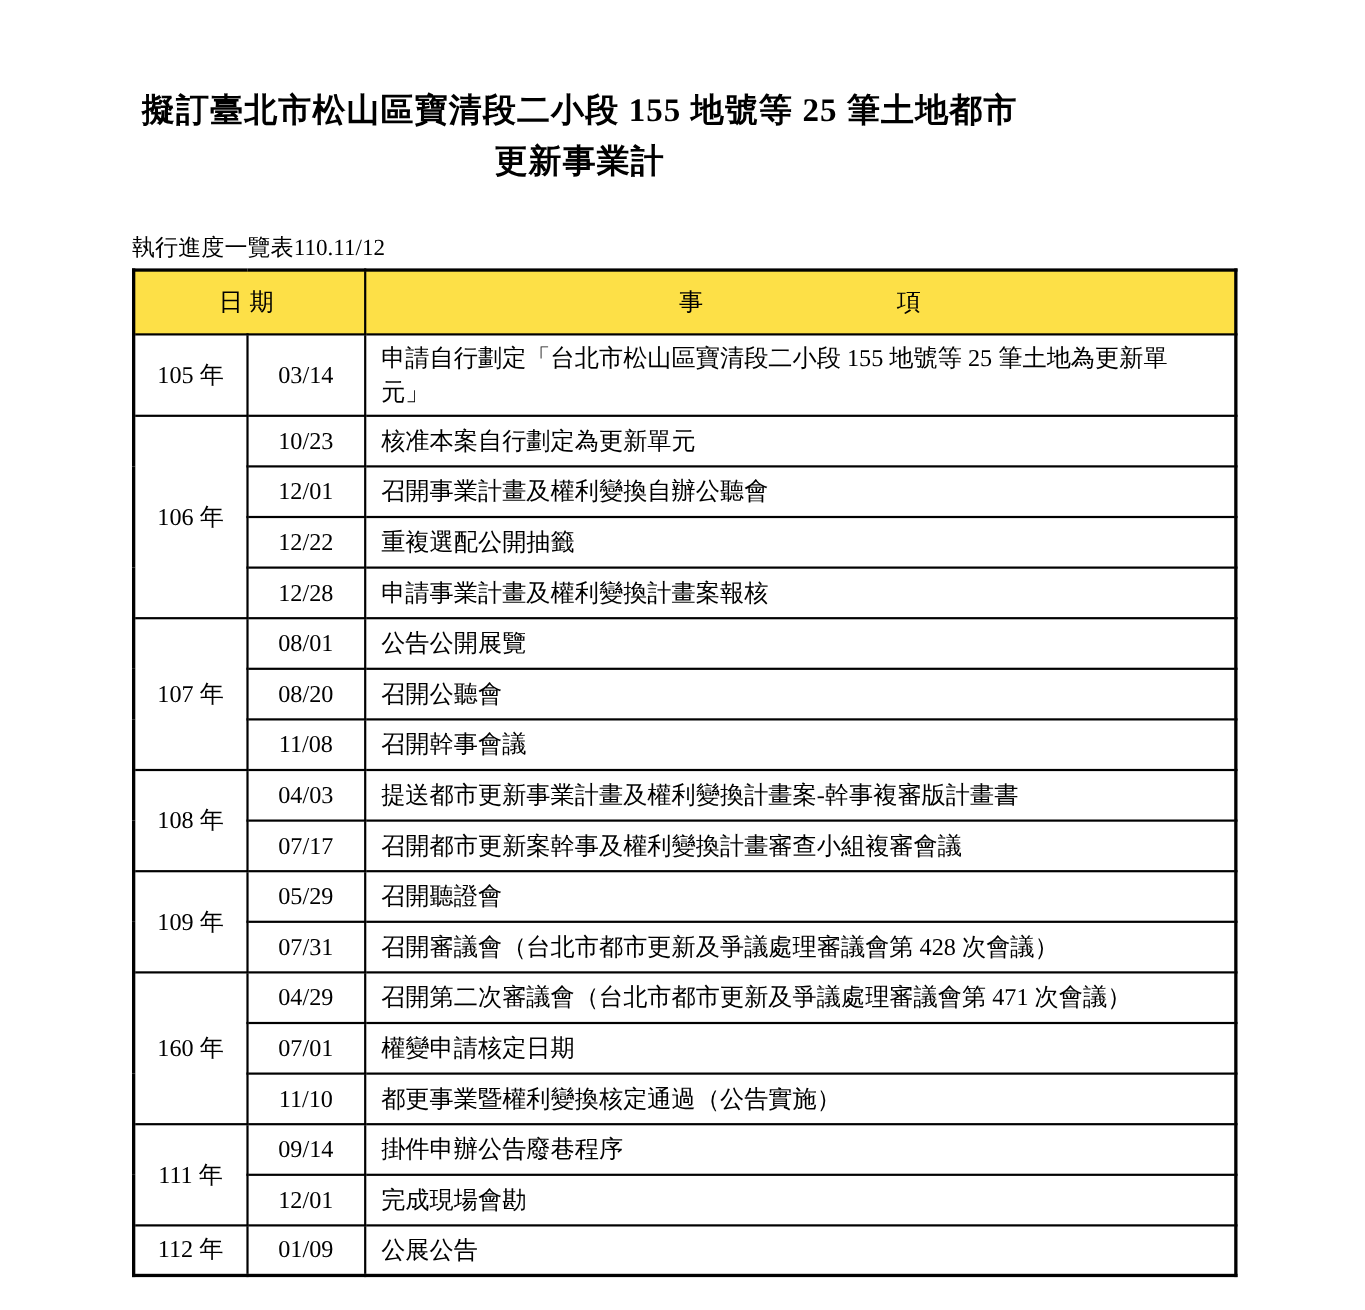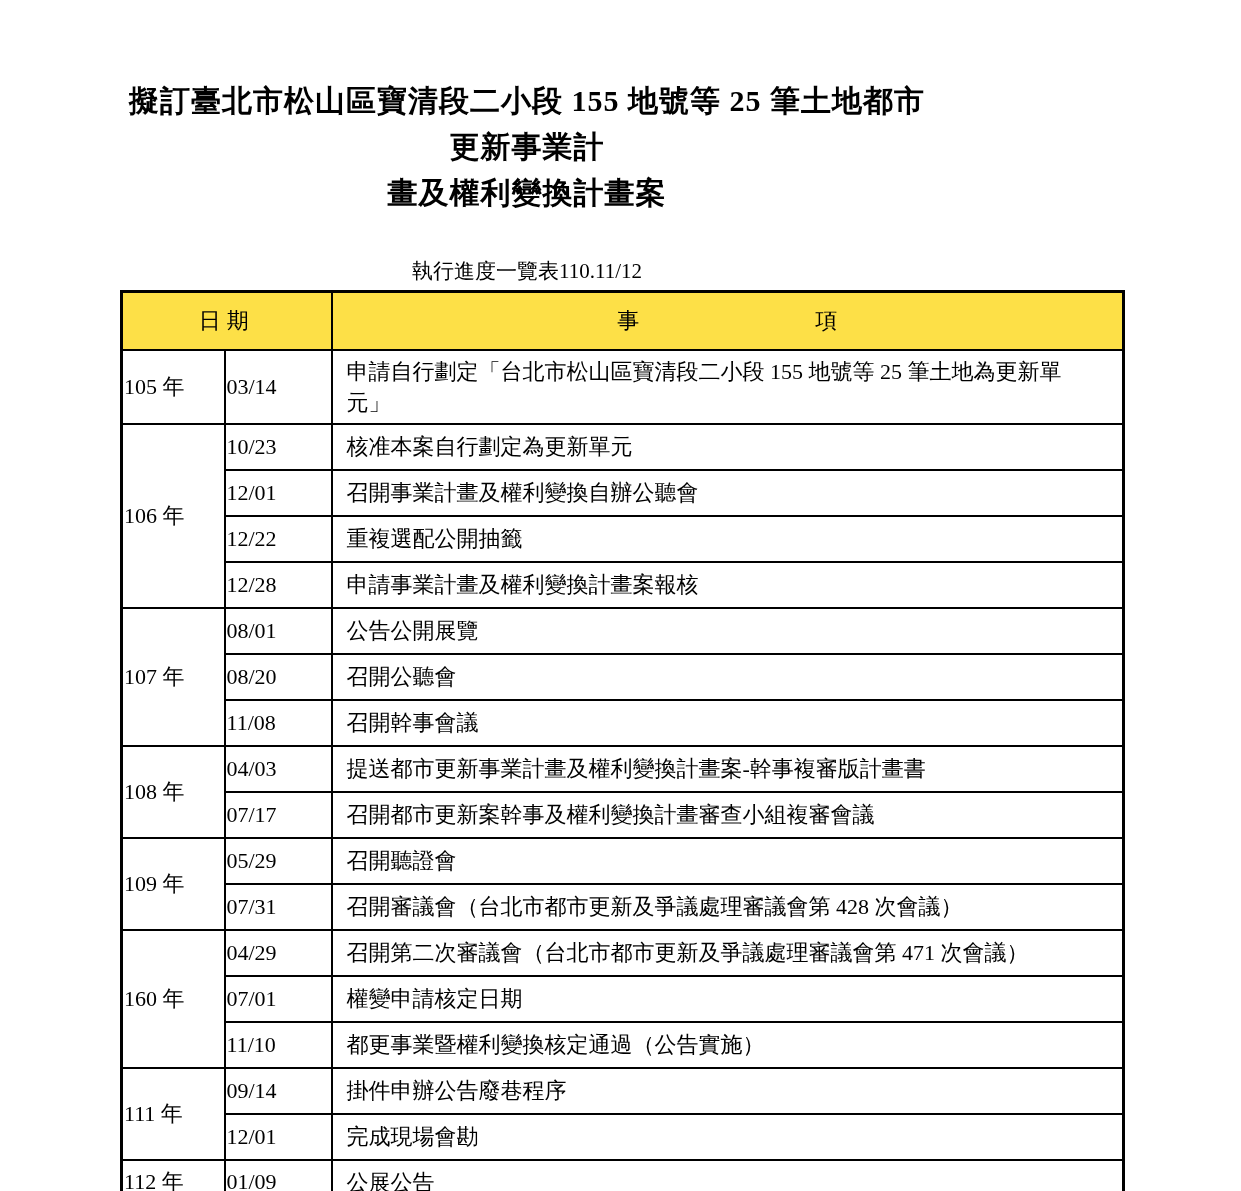--- a/index.html
+++ b/index.html
@@ -29,21 +29,21 @@
     line-height: 46px;
     letter-spacing: 1px;
   }
   .subheader {
     margin-top: 12px;
     font-size: 21px;
     line-height: 30px;
   }
   .subheader-line1 {
     display: flex;
-    justify-content: center;
+    justify-content: flex-start;
     align-items: baseline;
     margin-top: 40px;
   }
   .progress-table {
     margin-top: 4px;
     border-collapse: collapse;
     width: 1002px;
     table-layout: fixed;
     border: 3px solid #000000;
     font-size: 22px;
@@ -61,37 +61,36 @@
     font-weight: normal;
     text-align: center;
   }
   .th-date {
     letter-spacing: 6px;
   }
   .progress-table tbody tr {
     height: 46px;
   }
   .year-cell, .date-cell {
-    text-align: left;
+    text-align: center;
   }
   .item-cell {
     text-align: left;
     padding: 5px 40px 5px 14px;
     line-height: 31px;
     margin-top: 48px;
   }
 </style>
 </head>
 <body>
 
 <div class="content">
 
   <h1 class="doc-title">
     <span>擬訂臺北市松山區寶清段二小段 155 地號等 25 筆土地都市更新事業計</span><br>
-    <span>畫及權利變換計畫案</span>
   </h1>
 
   <div class="subheader">
     <div class="subheader-line1">
       <span>執行進度一覽表</span>
       <span>110.11/12</span>
     </div>
   </div>
 
   <table class="progress-table">

